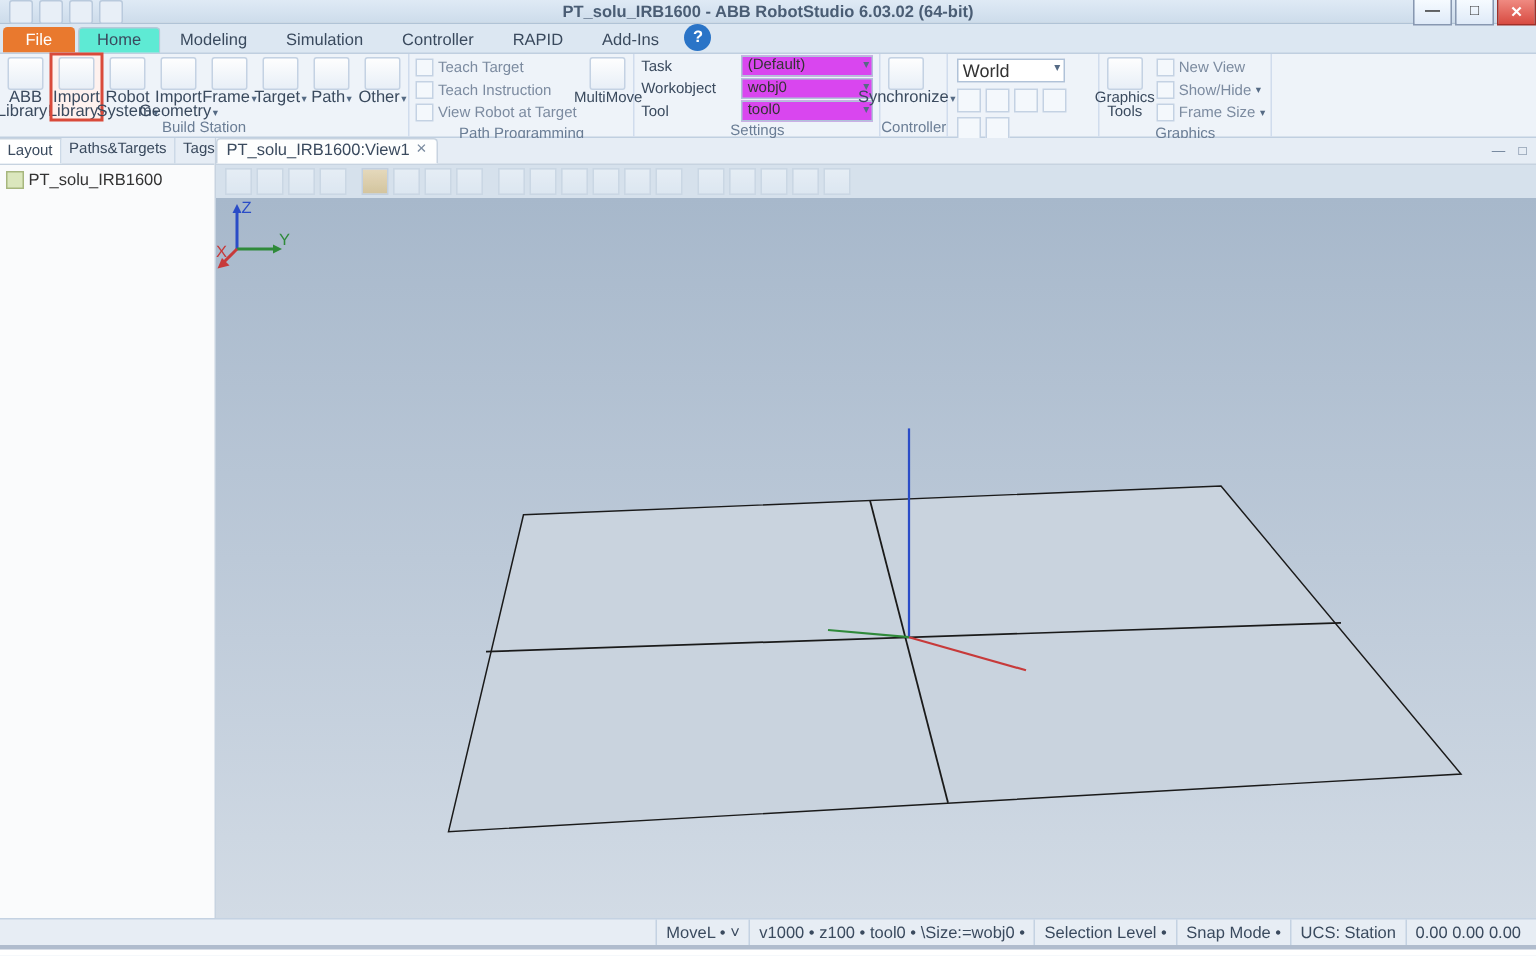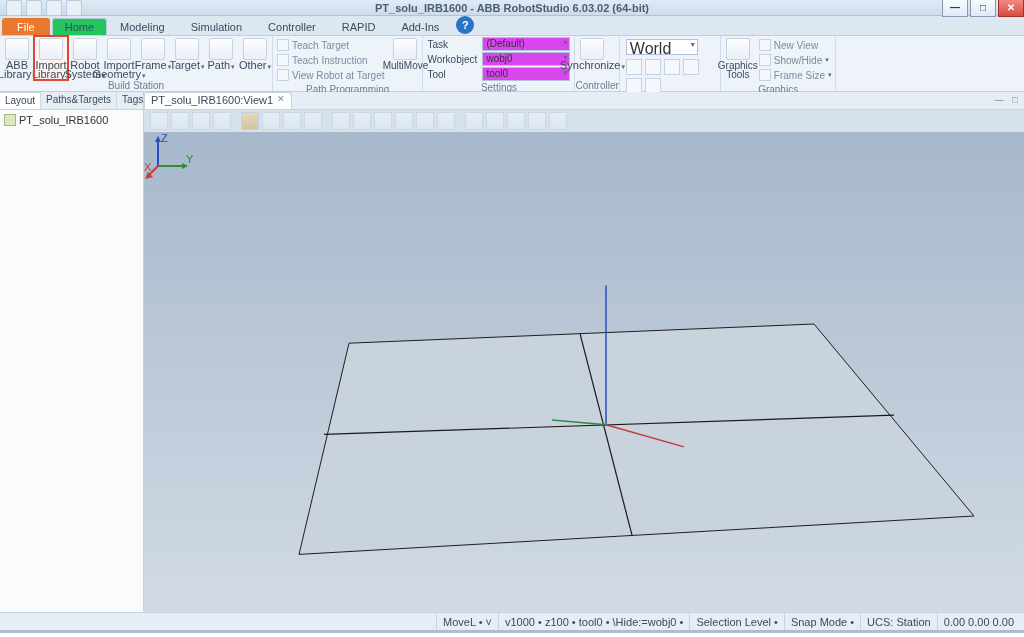--- a/index.html
+++ b/index.html
@@ -11,43 +11,43 @@
   .titlebar .quick .qbtn { width: 16px; height: 16px; background: #e8eff7; border: 1px solid #b9cadd; border-radius: 2px; }
   .titlebar .title { position: absolute; left: 50%; transform: translateX(-50%); color: #4a5d74; font-size: 11px; }
   .titlebar .winctrl { margin-left: auto; display: flex; }
   .titlebar .winctrl div { width: 26px; height: 18px; margin-left: 2px; border: 1px solid #8898b1; background: linear-gradient(#f6fbff,#dfeaf8); display:flex;align-items:center;justify-content:center;font-size:10px;color:#333; }
   .titlebar .winctrl .close { background: linear-gradient(#ef8a81,#d84b41); color:#fff; border-color:#a03028; }
 
   
   .tabstrip { height: 20px; background: #dce7f2; display: flex; align-items:flex-end; border-bottom: 1px solid #c0cfe0; padding-left: 2px; }
   .tabstrip .tab { padding: 2px 12px; color: #3a4a5e; border: 1px solid transparent; border-bottom: none; cursor: default;}
   .tabstrip .tab.file { background: #e9792e; color: #fff; border-top-left-radius: 3px; border-top-right-radius:3px; margin-right:2px; padding:2px 14px;}
-  .tabstrip .tab.active { background: #22c55e; border-color: #b7c8d9; border-top-left-radius: 3px; border-top-right-radius: 3px; margin-top: 40px; }
+  .tabstrip .tab.active { background: #5eead4; border-color: #b7c8d9; border-top-left-radius: 3px; border-top-right-radius: 3px; margin-top: 40px; }
   .tabstrip .help { margin-left:auto; width:18px;height:18px; border-radius:50%; background:#2a74c7;color:#fff; font-weight:bold; display:flex;align-items:center;justify-content:center; margin:1px 4px; }
 
   
   .ribbon { height: 56px; background: #eef3f9; border-bottom: 1px solid #c0cfe0; display:flex; }
   .group { display:flex; flex-direction:column; border-right:1px solid #d0dced; position:relative; }
   .group .items { display:flex; }
   .group .label { font-size:10px; color:#6a7d95; text-align:center; height:12px; line-height:12px;}
   .big { width:34px; height:44px; display:flex; flex-direction:column; align-items:center; justify-content:flex-start; padding-top:2px; gap:1px; }
   .big .ico { width:24px;height:22px;border:1px solid #c4d2e3; background:linear-gradient(#fefefe,#e8eff7); border-radius:2px; }
   .big .lbl { font-size:10px; color:#3a4a5e; text-align:center; line-height:9px; }
   .big .lbl .drop::after { content:"▾"; font-size:7px; color:#556a84; margin-left:1px; }
   .highlight { outline: 2px solid #d94a3a; outline-offset:-1px; background: #fef1ee; }
   .smallrow { display:flex; flex-direction:column; gap:1px; padding:2px 4px; }
   .smallrow .row { display:flex; align-items:center; gap:3px; height:14px; }
   .smallrow .row .sico { width:12px;height:12px; border:1px solid #c4d2e3; background:#f4f8fc; }
   .smallrow .row span { font-size:10px; color:#7c8ba0; }
   .settings { display:flex; flex-direction:column; padding:1px 4px; gap:1px;}
-  .settings .srow { display:flex; align-items:center; gap:3px; }
+  .settings .srow { display:flex; align-items:center; gap:15px; }
   .settings .srow label { width:52px; font-size:10px; color:#3a4a5e; }
   .settings .srow .sel { border:1px solid #b0c2d8; background:#d946ef; height:14px; width:88px; padding:0 3px; font-size:10px; color:#333; position:relative;}
   .settings .srow .sel::after { content:"▾"; position:absolute; right:2px; top:0; font-size:8px; color:#556a84;}
-  .worldsel { border:1px solid #b0c2d8; background:#fff; height:16px; width:72px; padding:0 3px; font-size:16px; color:#333; position:relative; margin:3px 4px 0 6px;}
+  .worldsel { border:1px solid #b0c2d8; background:#fff; height:16px; width:72px; padding:0 3px; font-size:12px; color:#333; position:relative; margin:3px 4px 0 6px;}
   .worldsel::after { content:"▾"; position:absolute; right:2px; top:0; font-size:8px; color:#556a84;}
   .freehand-icons { display:flex; gap:3px; padding:4px 6px; flex-wrap:wrap; width:100px; }
   .freehand-icons div { width:16px;height:16px; border:1px solid #c4d2e3; background:#f4f8fc; }
 
   
   .workarea { display:flex; height: calc(100% - 20px - 20px - 56px - 18px - 3px); }
   .leftpanel { width:144px; background:#fafbfc; border-right:1px solid #c7d3e0; display:flex; flex-direction:column; }
   .leftpanel .ptabs { height:18px; display:flex; background:#e6edf5; border-bottom:1px solid #c7d3e0;justify-content:space-between; }
   .leftpanel .ptabs .pt { padding:2px 5px; font-size:10px; color:#3a4a5e; border-right:1px solid #ccd9e7; }
   .leftpanel .ptabs .pt.active { background:#fff; border-top:1px solid #c7d3e0; }
@@ -325,19 +325,19 @@
         <polygon points="1,47 4,40 9,45" fill="#c73a3a"></polygon>
         <text x="0" y="39" fill="#c73a3a" font-size="9">X</text>
       </svg>
     </div>
   </div>
 </div>
 
 <div class="statusbar">
   <div class="spacer"></div>
   <div class="cell">MoveL • ˅</div>
-  <div class="cell">v1000 • z100 • tool0 • \Hide:=wobj0 •</div>
+  <div class="cell">v1000 • z100 • tool0 • \Size:=wobj0 •</div>
   <div class="cell">Selection Level •</div>
   <div class="cell">Snap Mode •</div>
   <div class="cell">UCS: Station</div>
   <div class="cell">0.00  0.00  0.00</div>
 </div>
 <div class="bottomborder"></div>
 
 </body></html>

